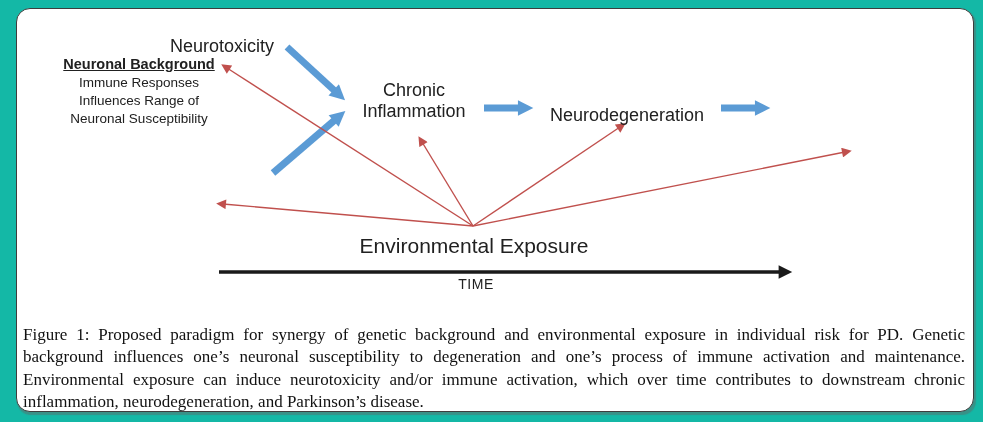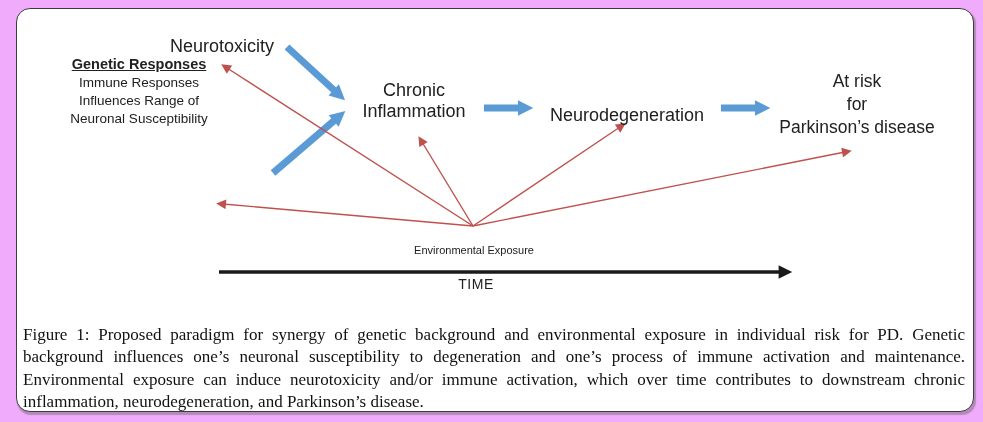--- a/index.html
+++ b/index.html
@@ -5,21 +5,21 @@
   html, body {
     margin: 0;
     padding: 0;
     background: #ffffff;
     font-family: "Liberation Sans", sans-serif;
   }
   #stage {
     position: relative;
     width: 983px;
     height: 422px;
-    background: #f0abfc;
+    background: #14b8a6;
     overflow: hidden;
   }
   #figure-frame {
     position: absolute;
     left: 16px;
     top: 8px;
     width: 958px;
     height: 404px;
     border: 1.6px solid #3d3d3d;
     border-radius: 14px;
@@ -47,21 +47,21 @@
   #node-genetic-background .gb-title {
     font-size: 14.5px;
     font-weight: bold;
     text-decoration: underline;
     line-height: 19px;
   }
   #node-immune-activation { left: 219px; top: 149px; line-height: 23px; }
   #node-chronic-inflammation { left: 414px; top: 80px; line-height: 21px; }
   #node-neurodegeneration { left: 627px; top: 96px; margin-top: 8px; }
   #node-at-risk { left: 857px; top: 70px; font-size: 17.5px; line-height: 23px; }
-  #node-environmental-exposure { left: 474px; top: 244px; font-size: 11px; }
+  #node-environmental-exposure { left: 474px; top: 234px; font-size: 21px; }
   #time-label { left: 476px; top: 276px; font-size: 14px; font-weight: 400; letter-spacing: 0.5px; }
   #figure-caption {
     position: absolute;
     left: 23px;
     top: 309px;
     width: 942px;
     font-family: "Liberation Serif", serif;
     font-size: 17px;
     line-height: 22.3px;
     color: #111111;
@@ -99,39 +99,34 @@
     <line x1="473" y1="226" x2="422" y2="142" stroke-width="1.4" marker-end="url(#red-head)" stroke="#C0504D"></line>
     <line x1="473" y1="226" x2="620" y2="127" stroke-width="1.4" marker-end="url(#red-head)" stroke="#C0504D"></line>
     <line x1="473" y1="226" x2="845" y2="152" stroke-width="1.4" marker-end="url(#red-head)" stroke="#C0504D"></line>
 
     <line x1="219" y1="272" x2="782" y2="272" stroke-width="3.4" marker-end="url(#black-head)" stroke="#1a1a1a"></line>
   </svg>
 
   <div class="node big" id="node-neurotoxicity">Neurotoxicity</div>
 
   <div class="node" id="node-genetic-background">
-    <div class="gb-title">Genetic Responses</div>
+    <div class="gb-title">Neuronal Background</div>
     <div>Immune Responses</div>
     <div>Influences Range of</div>
     <div>Neuronal Susceptibility</div>
   </div>
 
 
   <div class="node big" id="node-chronic-inflammation">
     <div>Chronic</div>
     <div>Inflammation</div>
   </div>
 
   <div class="node big" id="node-neurodegeneration">Neurodegeneration</div>
 
-  <div class="node" id="node-at-risk">
-    <div>At risk</div>
-    <div>for</div>
-    <div>Parkinson’s disease</div>
-  </div>
 
   <div class="node" id="node-environmental-exposure">Environmental Exposure</div>
 
   <div class="node" id="time-label">TIME</div>
 
   <p id="figure-caption"><span>Figure 1:</span> <span>Proposed paradigm for synergy of genetic background and environmental exposure in individual risk for PD. Genetic background influences one’s neuronal susceptibility to degeneration and one’s process of immune activation and maintenance. Environmental exposure can induce neurotoxicity and/or immune activation, which over time contributes to downstream chronic inflammation, neurodegeneration, and Parkinson’s disease.</span></p>
 
 </div>
 
 </body></html>

